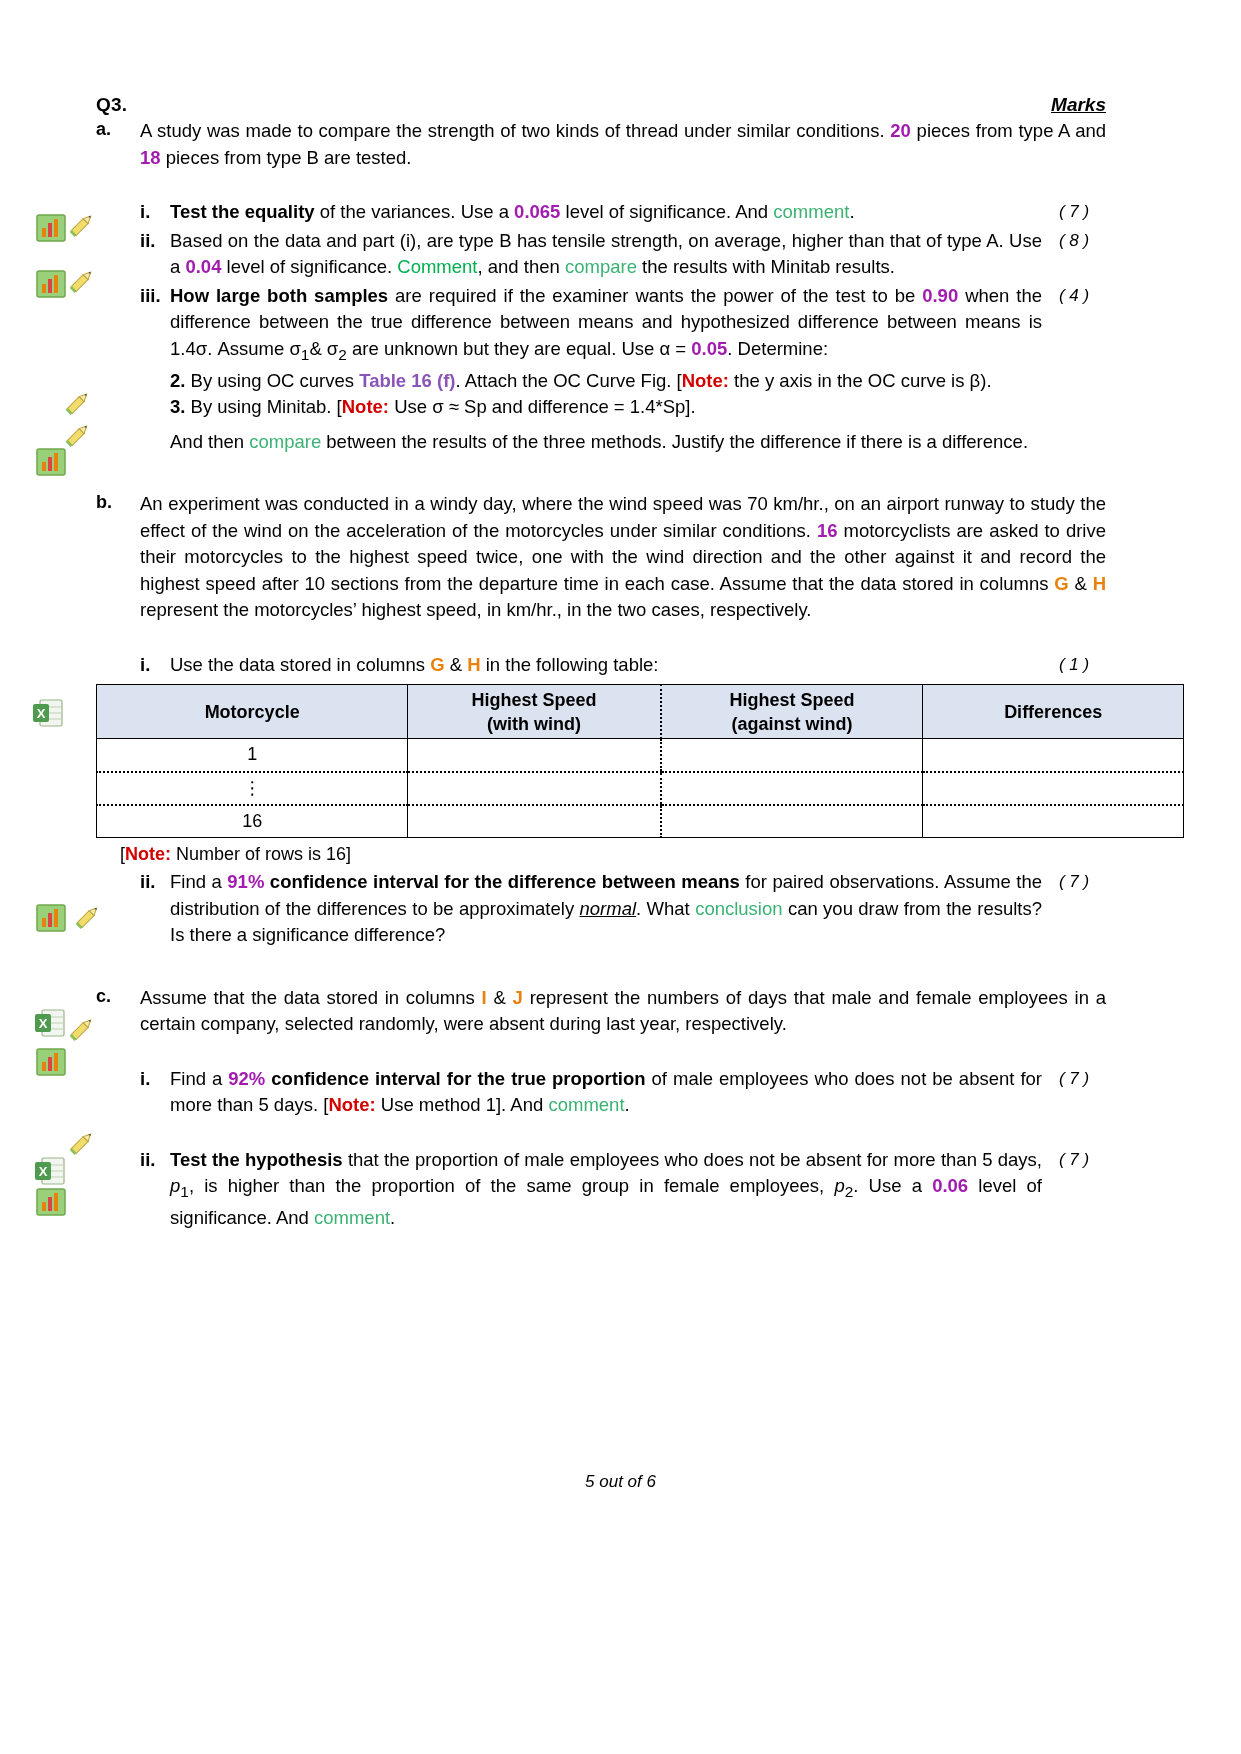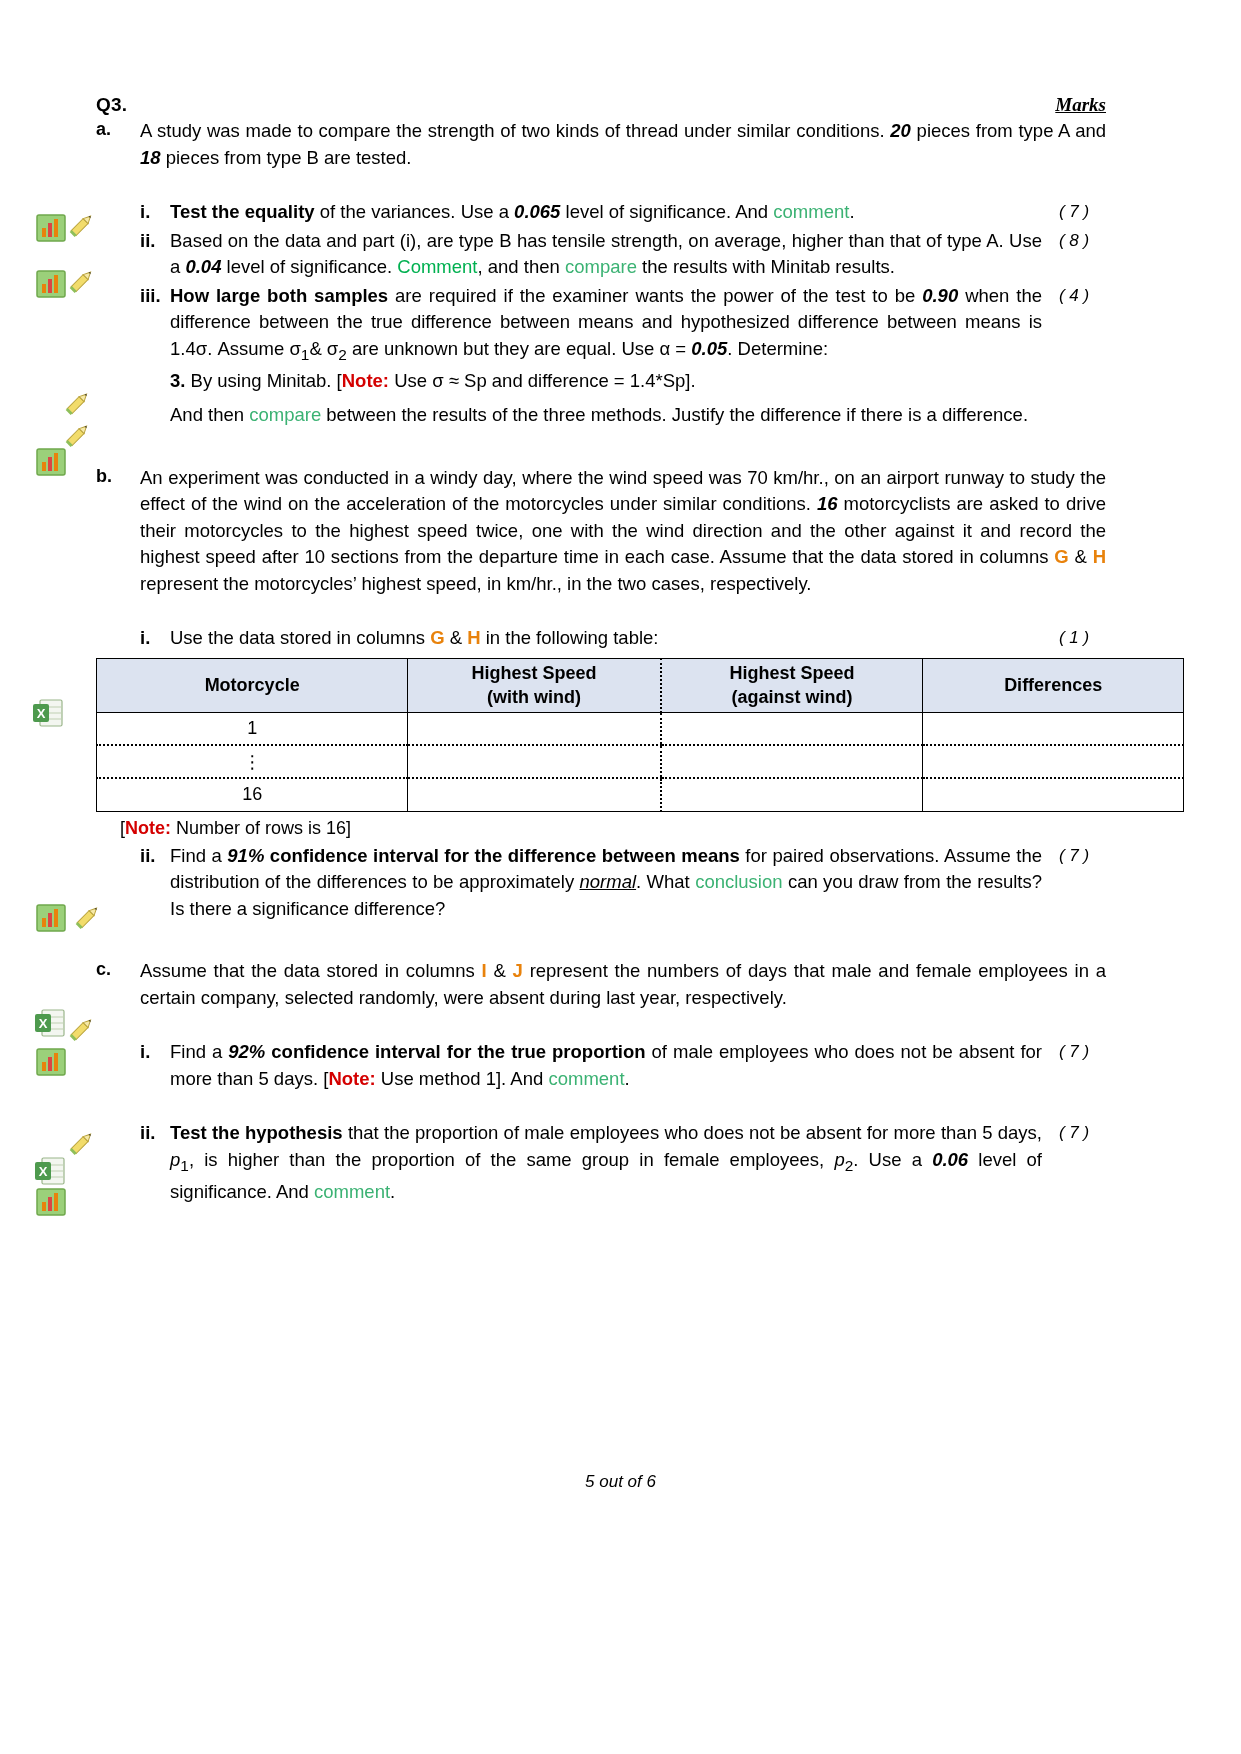--- a/index.html
+++ b/index.html
@@ -15,21 +15,21 @@
   }
 
   .page {
     position: relative;
     width: 1241px;
     height: 1754px;
     padding: 0;
   }
 
   
-  .blue   { color:#000000; font-weight:bold;font-style:italic; }
+  .blue   { color:#a21caf; font-weight:bold; }
   .orange { color:#E8820C; font-weight:bold; }
   .green  { color:#3BB273; }
   .green2 { color:#00B050; }
   .purple { color:#8A55B8; font-weight:bold; }
   .red    { color:#D40000; font-weight:bold; }
   .b      { font-weight:bold; }
   .it     { font-style:italic;margin-top:43px; }
   .u      { text-decoration:underline; }
 
   
@@ -41,21 +41,21 @@
   }
 
   .hdr-row {
     display:flex;
     justify-content:space-between;
     align-items:baseline;
     width:100%;
     gap:41px;
   }
   .qlabel { font-size:19px; font-weight:bold; letter-spacing:.2px; }
-  .marks  { font-size:19px; font-weight:bold; font-style:italic; text-decoration:underline;font-family:Liberation Serif, serif; }
+  .marks  { font-size:19px; font-weight:bold; font-style:italic; text-decoration:underline; }
 
   .block {
     display:flex;
     width:100%;
     margin-top:2px;
   }
   .tag {
     width:44px;
     flex:0 0 44px;
     font-size:18px;
@@ -360,20 +360,21 @@
     </div>
 
     <div class="block">
       <div class="tag"></div>
       <div class="body">
         <div class="sub">
           <div class="rn">iii.</div>
           <div class="txt"><span class="b">How large both samples</span><span> are required if the examiner wants the power of the test to be </span><span class="blue">0.90</span><span> when the difference between the true difference between means and hypothesized difference between means is 1.4σ. Assume σ</span><sub>1</sub><span>&amp; σ</span><sub>2</sub><span> are unknown but they are equal. Use α = </span><span class="blue">0.05</span><span>. Determine:</span>
 
 
+            <div class="numitem"><span class="nb">2.</span><span> By using OC curves </span><span class="purple">Table 16 (f)</span><span>. Attach the OC Curve Fig. [</span><span class="red">Note:</span><span> the y axis in the OC curve is β).</span></div>
 
             <div class="numitem"><span class="nb">3.</span><span> By using Minitab. [</span><span class="red">Note:</span><span> Use σ ≈ Sp and difference = 1.4*Sp].</span></div>
 
             <div style="text-align:justify;margin-top:8px;"><span>And then </span><span class="green">compare</span><span> between the results of the three methods. Justify the difference if there is a difference.</span></div>
           </div>
           <div class="mk">( 4 )</div>
         </div>
       </div>
     </div>
 

